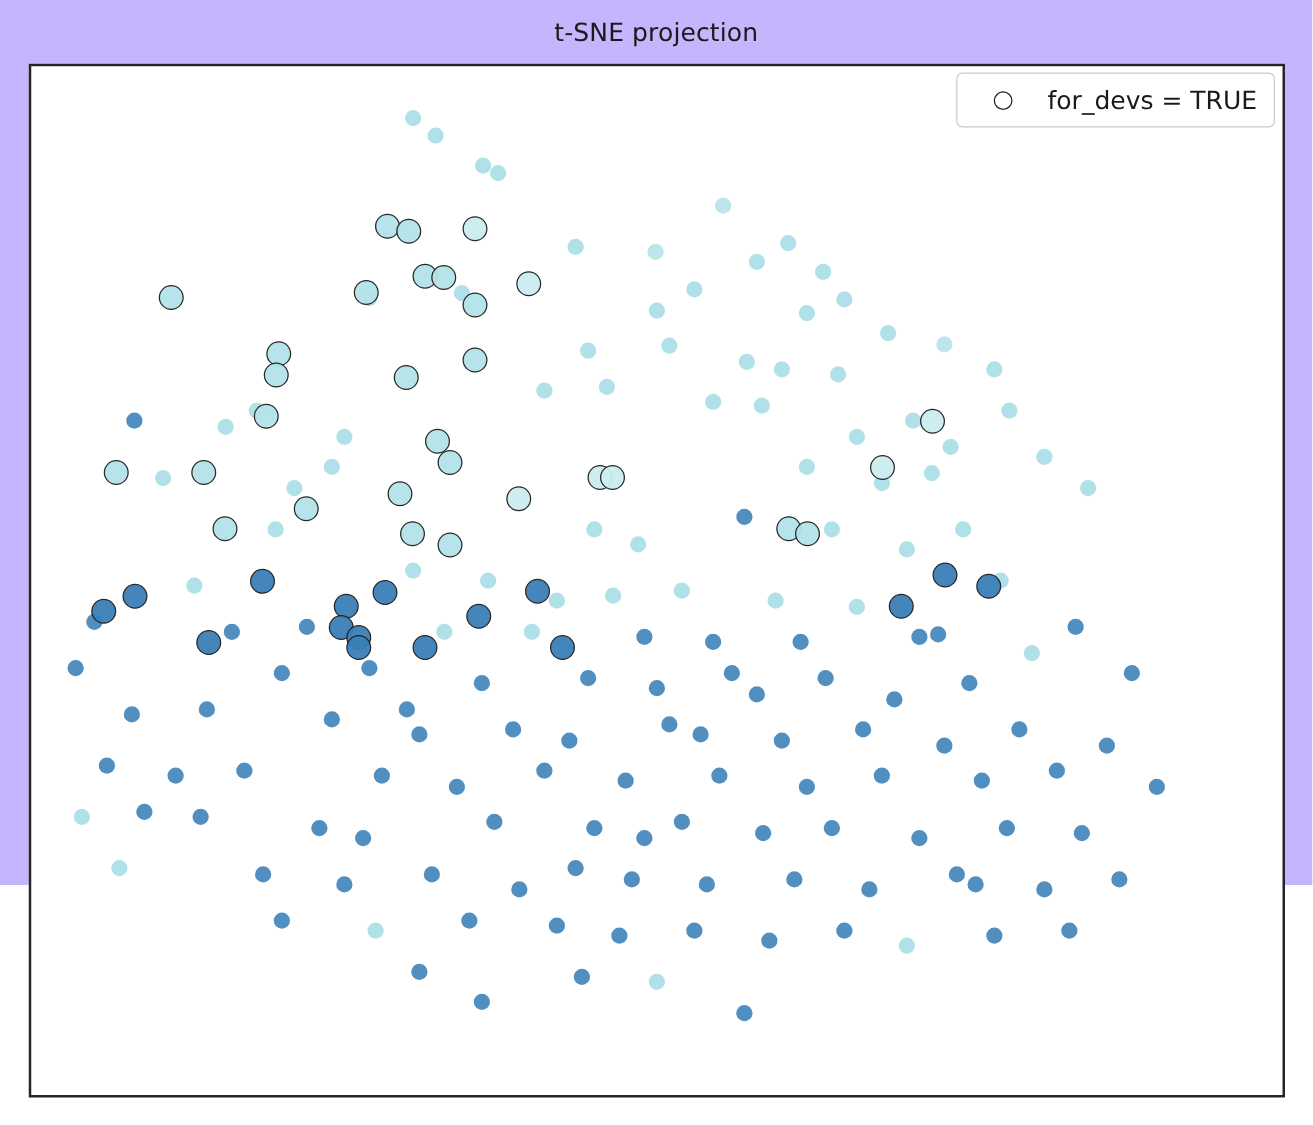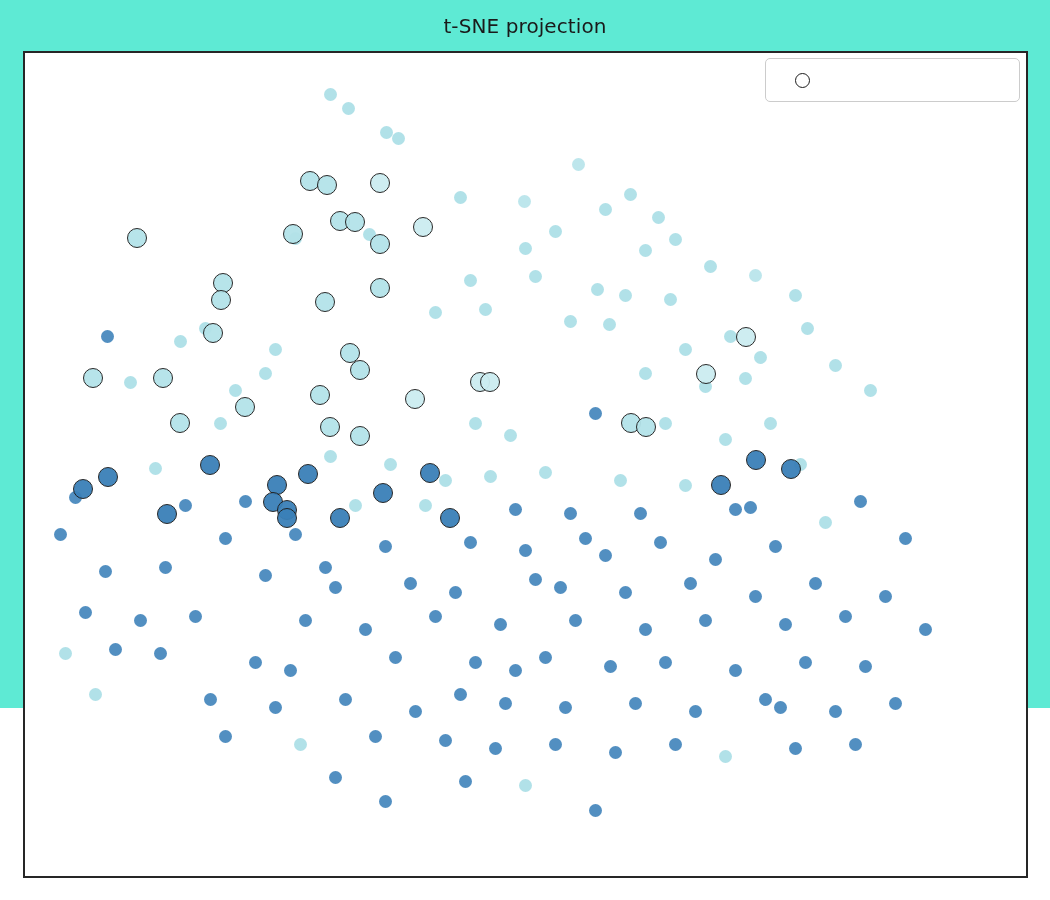--- a/index.html
+++ b/index.html
@@ -13,21 +13,21 @@
     font-family: "DejaVu Sans", sans-serif;
     overflow: hidden;
     position: relative;
   }
 
   #figure {
     position: absolute;
     left: 0; top: 0;
     width: 1050px;
     height: 708px;
-    background: #5eead4;
+    background: #c4b5fd;
   }
 
   #chart-title {
     position: absolute;
     left: 0;
     top: 14px;
     width: 1050px;
     text-align: center;
     font-size: 20px;
     color: #1a1a1a;
@@ -313,15 +313,16 @@
         <div class="pt dev" style="left: 415.425px; top: 454.995px; background: rgb(58, 128, 184);"></div>
         <div class="pt dev" style="left: 755.765px; top: 405.615px; background: rgb(58, 128, 184);"></div>
         <div class="pt dev" style="left: 685.695px; top: 422.075px; background: rgb(58, 128, 184);"></div>
         <div class="pt dev" style="left: 48.058px; top: 426.19px; background: rgb(58, 128, 184);"></div>
         <div class="pt dev" style="left: 720.73px; top: 397.385px; background: rgb(58, 128, 184);"></div>
       </div>
   </div>
 
   <div id="legend">
     <span id="legend-marker"></span>
+    <span id="legend-label">for_devs = TRUE</span>
   </div>
 
 </div>
 
 </body></html>

